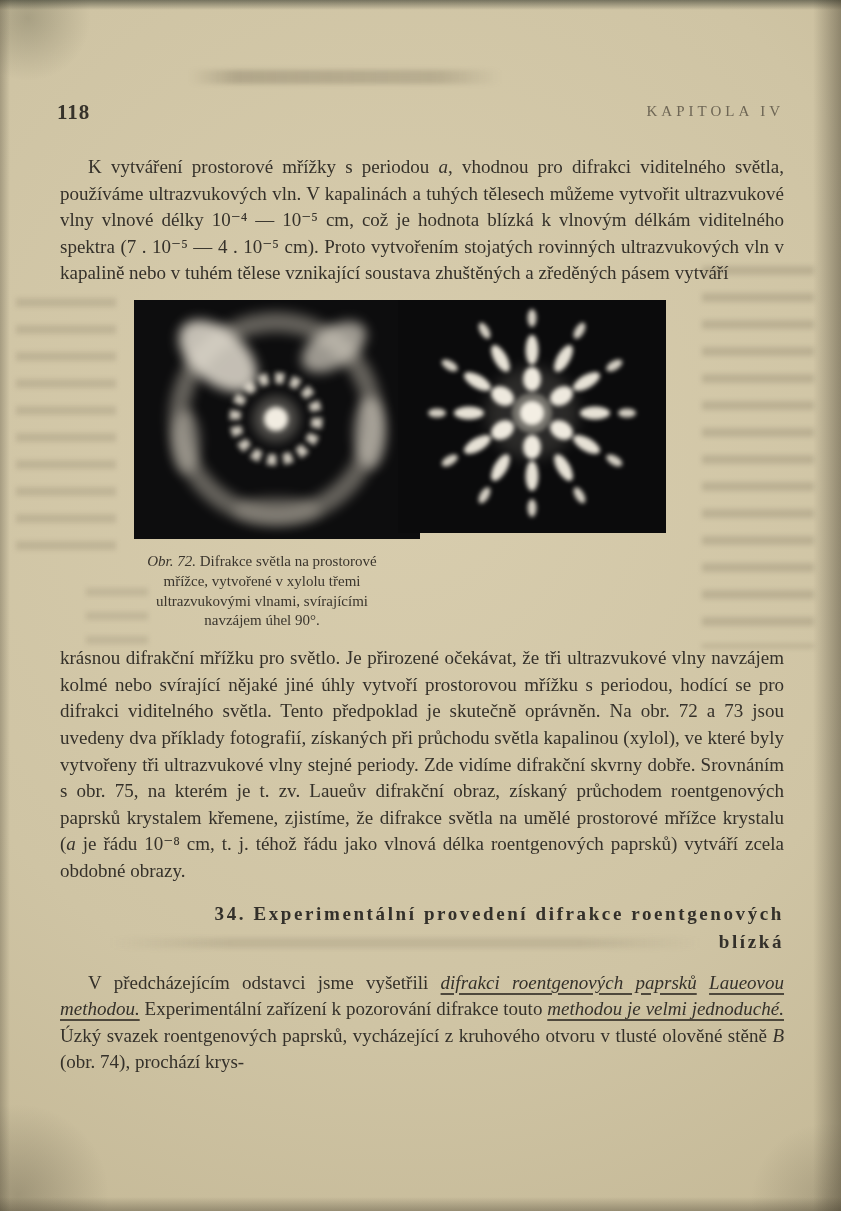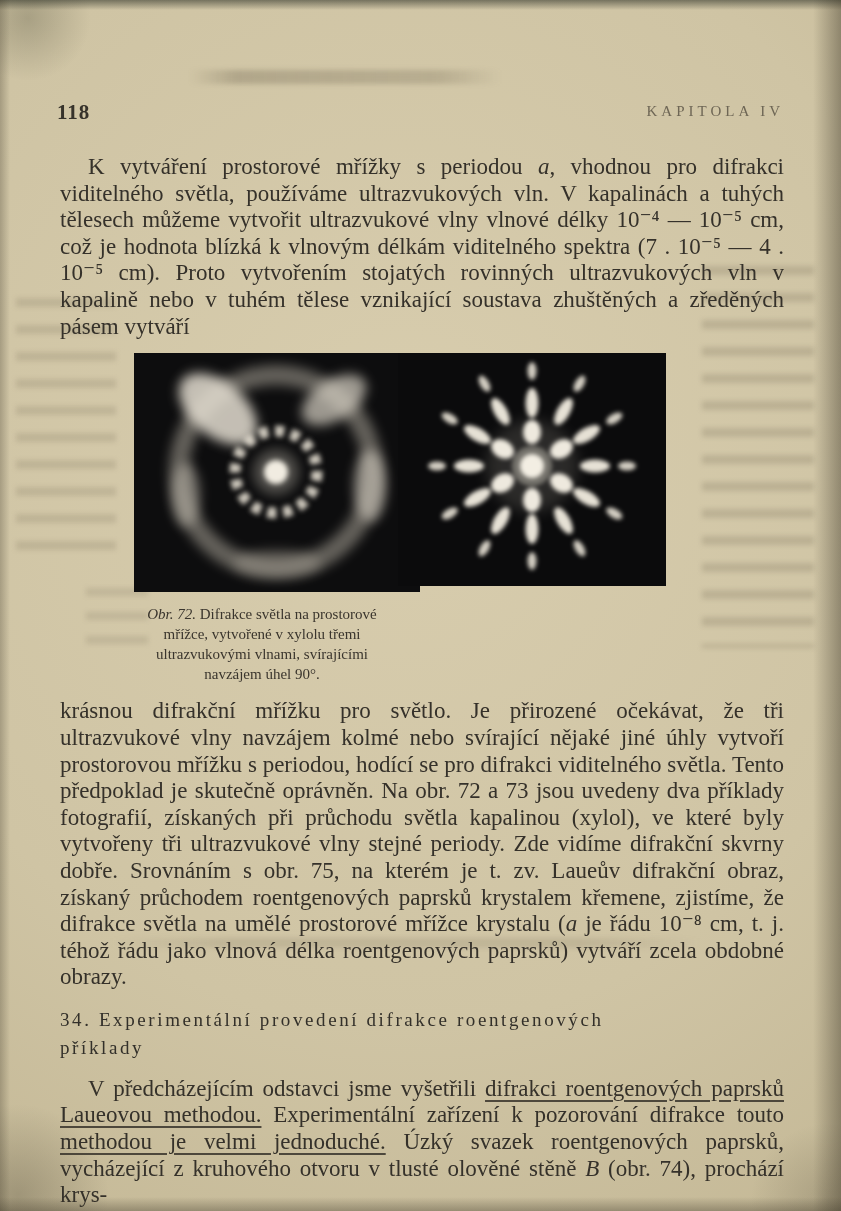--- a/index.html
+++ b/index.html
@@ -25,40 +25,41 @@
   .g2{left:16px;top:298px;width:100px;height:268px;background:repeating-linear-gradient(180deg,rgba(118,108,86,.20) 0 9px,transparent 9px 27px);}
   .g3{left:702px;top:266px;width:112px;height:382px;background:repeating-linear-gradient(180deg,rgba(118,108,86,.24) 0 9px,transparent 9px 27px);}
   .g4{left:86px;top:588px;width:62px;height:70px;background:repeating-linear-gradient(180deg,rgba(118,108,86,.18) 0 8px,transparent 8px 24px);}
   .g5{left:110px;top:938px;width:590px;height:10px;background:linear-gradient(90deg,transparent,rgba(118,108,86,.18) 20%,rgba(118,108,86,.18) 80%,transparent);}
 
   .content{position:absolute;left:60px;top:78px;width:724px;margin-top:20px;}
   .page-head{position:relative;height:40px;}
   .page-number{position:absolute;left:-3px;top:2px;font-size:21px;font-weight:bold;letter-spacing:1px;color:#37332b;}
   .chapter-title{display:block;text-align:right;font-size:15px;letter-spacing:4px;color:#6e6655;padding-top:5px;}
 
-  p.body{font-size:23px;line-height:26.6px;text-align:justify;margin:0;}
+  p.body{font-size:19px;line-height:26.6px;text-align:justify;margin:0;}
   p.first{margin-top:16px;}
   .indent{text-indent:28px;}
 
   .figures{display:flex;align-items:flex-start;margin:13px 0 14px;}
   figure{margin:0;}
   .fig-left{margin-left:74px;width:256px;}
   .fig-right{margin-left:8px;width:268px;}
   .photo{display:block;}
   figcaption{font-size:15px;line-height:1.32;text-align:center;color:#3a352d;}
   .fig-left figcaption{margin-top:13px;padding:0 4px;}
   .fig-right figcaption{margin-top:18px;padding:0 2px;}
 
-  .section-head{margin:15px 0 13px;text-align:left;font-size:19px;font-weight:normal;letter-spacing:2.6px;line-height:1.5;color:#33302a;}
+  .section-head{margin:15px 0 13px;text-align:right;font-size:19px;font-weight:bold;letter-spacing:2.6px;line-height:1.5;color:#33302a;}
 
   .pencil-underline{
     text-decoration:underline;
     text-decoration-color:rgba(55,50,42,.85);
     text-decoration-thickness:1.6px;
     text-underline-offset:3.5px;
+    font-style:italic;
   }
 </style>
 </head>
 <body>
 
 <div class="page">
 
   <div class="ghost g1"></div>
   <div class="ghost g2"></div>
   <div class="ghost g3"></div>
@@ -151,21 +152,21 @@
             <use href="#f73o" xlink:href="#f73o" transform="rotate(300 134 113)"></use>
             <use href="#f73o" xlink:href="#f73o" transform="rotate(330 134 113)"></use>
           </g>
         </svg>
       </figure>
 
     </div>
 
     <p class="body"><span>krásnou difrakční mřížku pro světlo. Je přirozené očekávat, že tři ultrazvukové vlny navzájem kolmé nebo svírající nějaké jiné úhly vytvoří prostorovou mřížku s periodou, hodící se pro difrakci viditelného světla. Tento předpoklad je skutečně oprávněn. Na obr. 72 a 73 jsou uvedeny dva příklady fotografií, získaných při průchodu světla kapalinou (xylol), ve které byly vytvořeny tři ultrazvukové vlny stejné periody. Zde vidíme difrakční skvrny dobře. Srovnáním s obr. 75, na kterém je t. zv. Laueův difrakční obraz, získaný průchodem roentgenových paprsků krystalem křemene, zjistíme, že difrakce světla na umělé prostorové mřížce krystalu (</span><i>a</i><span> je řádu 10⁻⁸ cm, t. j. téhož řádu jako vlnová délka roentgenových paprsků) vytváří zcela obdobné obrazy.</span></p>
 
-    <h2 class="section-head"><span>34. Experimentální provedení difrakce roentgenových</span><br><span>příklady</span></h2>
+    <h2 class="section-head"><span>34. Experimentální provedení difrakce roentgenových</span><br><span>blízká</span></h2>
 
     <p class="body indent"><span>V předcházejícím odstavci jsme vyšetřili </span><span class="pencil-underline">difrakci roentgenových paprsků</span><span> </span><span class="pencil-underline">Laueovou methodou.</span><span> Experimentální zařízení k pozorování difrakce touto </span><span class="pencil-underline">methodou je velmi jednoduché.</span><span> Úzký svazek roentgenových paprsků, vycházející z kruhového otvoru v tlusté olověné stěně </span><i>B</i><span> (obr. 74), prochází krys-</span></p>
 
   </div>
 
   <div class="edge edge-top"></div>
   <div class="edge edge-right"></div>
   <div class="edge edge-left"></div>
   <div class="edge edge-bottom"></div>
 

